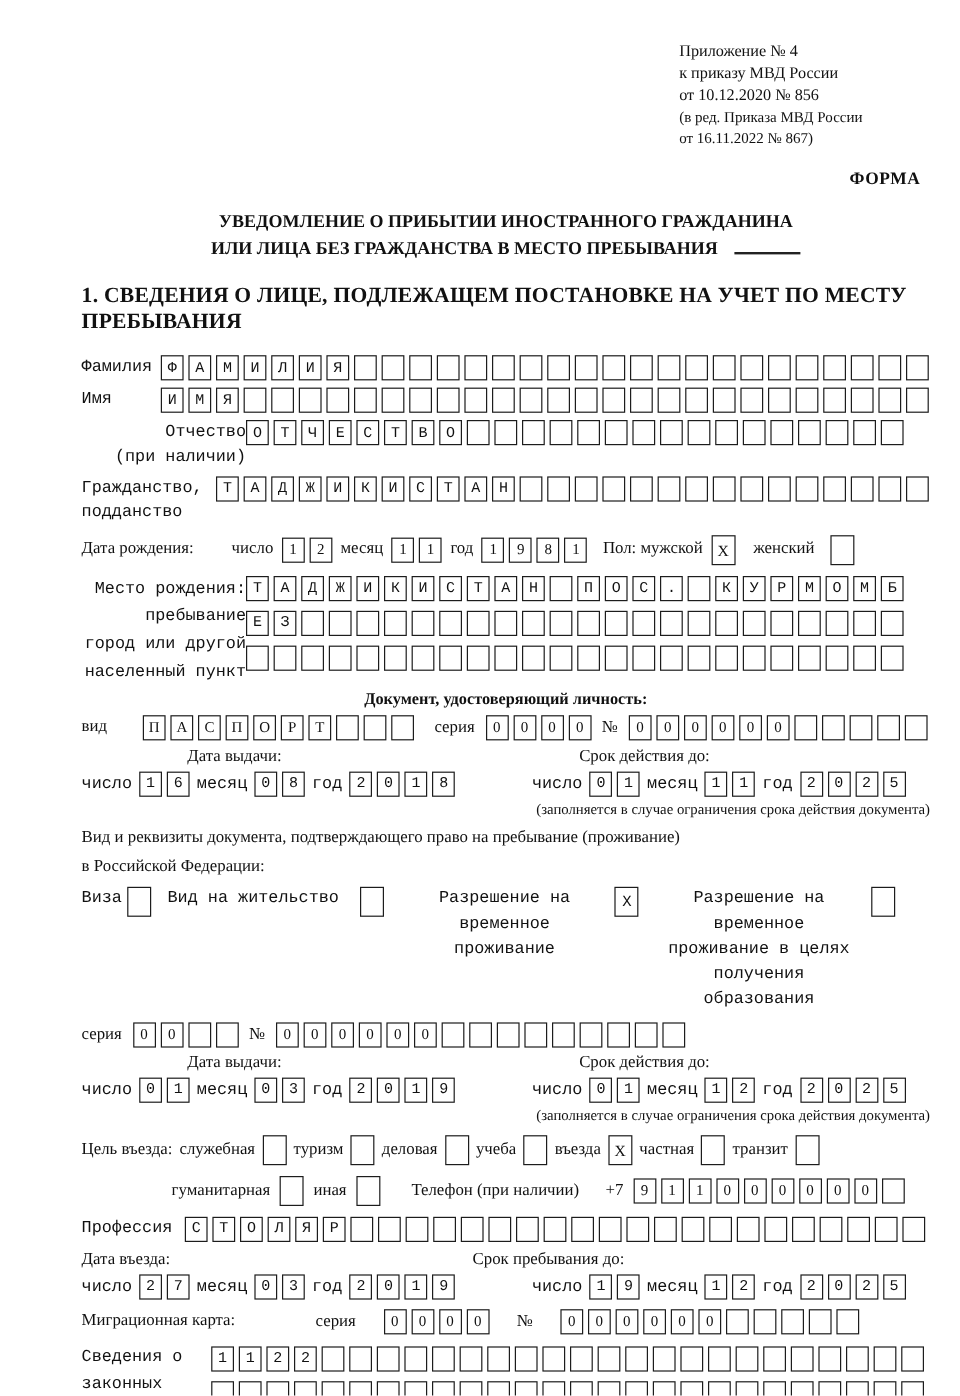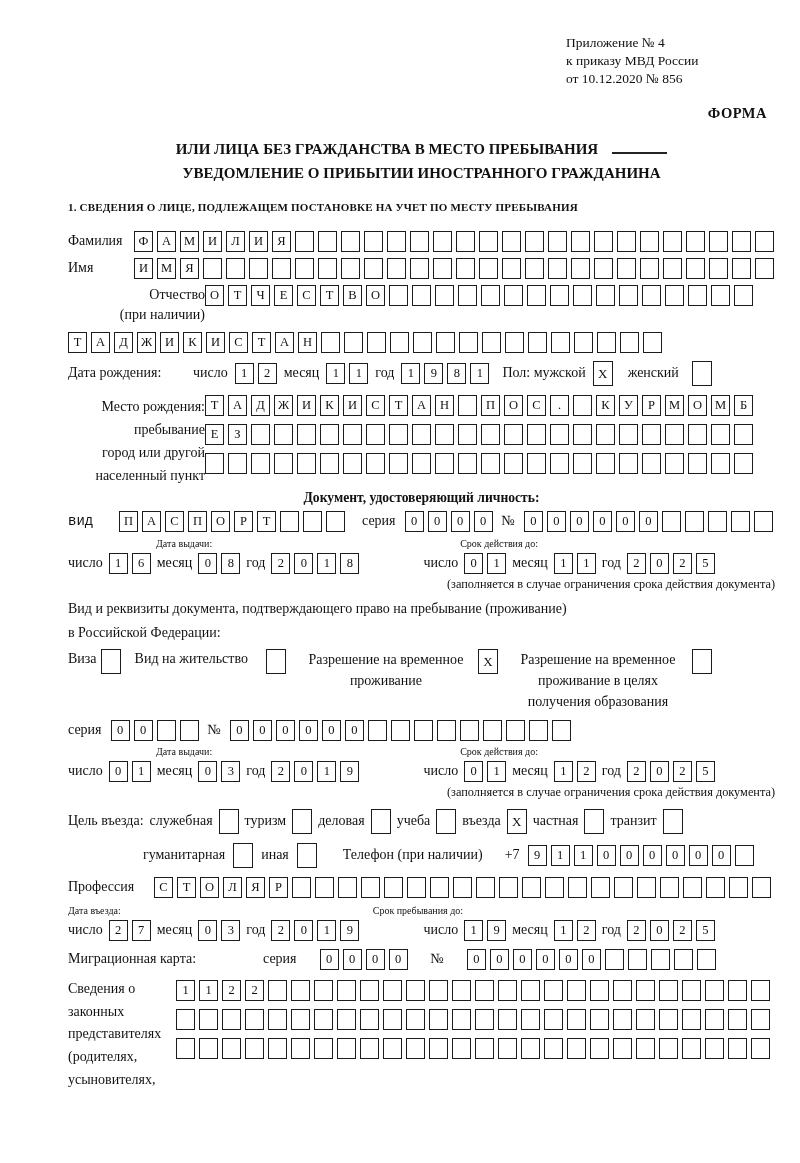--- a/index.html
+++ b/index.html
@@ -7,61 +7,65 @@
     width:800px;height:1163px;box-sizing:border-box;
     padding:34px 25px 0 68px;
     font-family:"Liberation Serif","DejaVu Serif",serif;
     color:#111;font-size:14px;
   }
   .top-ref{margin-left:498px;font-size:13.5px;line-height:1.32;}
   .top-ref .sub{font-size:12.5px;line-height:1.3;margin-top:3px;}
   .forma{font-weight:bold;text-align:right;padding-right:8px;margin:18px 0 16px 0;font-size:14.5px;letter-spacing:.5px;}
   .title{font-weight:bold;text-align:center;font-size:15px;line-height:1.55;margin-bottom:16px;}
   .title .blank{display:inline-block;width:55px;border-bottom:2px solid #222;margin-left:14px;}
-  .sec-heading{font-weight:bold;font-size:11px;margin-bottom:18px;letter-spacing:.2px;}
-
-  .row{display:flex;align-items:flex-start;margin-bottom:6px;}
+  .sec-heading{font-weight:bold;font-size:18px;margin-bottom:18px;letter-spacing:.2px;}
+
+  .row{display:flex;align-items:flex-start;margin-bottom:6px;font-family:Liberation Mono, monospace;}
   .inline{display:flex;align-items:center;gap:7px;margin-bottom:6px;flex-wrap:nowrap;}
   .lbl{flex-shrink:0;line-height:1.45;}
   .w66{width:66px;}  .w86{width:86px;}  .w112{width:112px;} .w118{width:118px;}
-  .w137{width:137px;text-align:right;} .w108{width:108px;} .w150{width:150px;} .w42{width:42px;font-family:Liberation Mono, monospace;}
+  .w137{width:137px;text-align:right;} .w108{width:108px;} .w150{width:150px;} .w42{width:42px;}
 
   .cells{display:flex;gap:4px;flex-wrap:nowrap;}
   .cell{
     box-sizing:border-box;width:19px;height:21px;flex-shrink:0;
     border:1.7px solid #1c1c1c;background:#fff;
     display:flex;align-items:center;justify-content:center;
     font-size:12.5px;line-height:1;
   }
   .cbx .cell{width:20px;height:25px;font-size:13px;}
   .stack > .cells{margin-bottom:8px;}
-  .dates-header{display:flex;font-size:10px;margin:4px 0 4px 0;}
+  .dates-header{display:flex;font-size:14px;margin:4px 0 4px 0;}
   .dategrp{display:flex;align-items:center;gap:6px;}
   .note{font-size:12.3px;text-align:right;margin:3px 0 9px 0;}
   .plain{margin-bottom:6px;}
   .center-lbl{text-align:center;line-height:1.5;}
   .doc-heading{font-weight:bold;text-align:center;font-size:13.6px;margin:1px 0 5px 0;}
   .rep-note{font-size:12.3px;margin-top:9px;padding-left:38px;}
 </style>
 </head>
 <body>
 
 <div class="top-ref">
   <div>Приложение № 4</div>
   <div>к приказу МВД России</div>
   <div>от 10.12.2020 № 856</div>
+  <div class="sub">
+    <div>(в ред. Приказа МВД России</div>
+    <div>от 16.11.2022 № 867)</div>
+  </div>
 </div>
 
 <div class="forma">ФОРМА</div>
 
 <div class="title">
+  <div>УВЕДОМЛЕНИЕ О ПРИБЫТИИ ИНОСТРАННОГО ГРАЖДАНИНА</div>
   <div>
     <span>ИЛИ ЛИЦА БЕЗ ГРАЖДАНСТВА В МЕСТО ПРЕБЫВАНИЯ</span><span class="blank"></span>
   </div>
-  <div>УВЕДОМЛЕНИЕ О ПРИБЫТИИ ИНОСТРАННОГО ГРАЖДАНИНА</div>
 </div>
 
 <div class="sec-heading">1. СВЕДЕНИЯ О ЛИЦЕ, ПОДЛЕЖАЩЕМ ПОСТАНОВКЕ НА УЧЕТ ПО МЕСТУ ПРЕБЫВАНИЯ</div>
 
 <div class="row">
   <span class="lbl w66">Фамилия</span>
   <div class="cells">
       <span class="cell">Ф</span>
       <span class="cell">А</span>
       <span class="cell">М</span>
@@ -153,20 +157,24 @@
       <span class="cell"></span>
       <span class="cell"></span>
       <span class="cell"></span>
       <span class="cell"></span>
       <span class="cell"></span>
       <span class="cell"></span>
     </div>
 </div>
 
 <div class="row" style="margin-bottom:8px;">
+  <div class="lbl w112">
+    <div>Гражданство,</div>
+    <div>подданство</div>
+  </div>
   <div class="cells">
       <span class="cell">Т</span>
       <span class="cell">А</span>
       <span class="cell">Д</span>
       <span class="cell">Ж</span>
       <span class="cell">И</span>
       <span class="cell">К</span>
       <span class="cell">И</span>
       <span class="cell">С</span>
       <span class="cell">Т</span>

